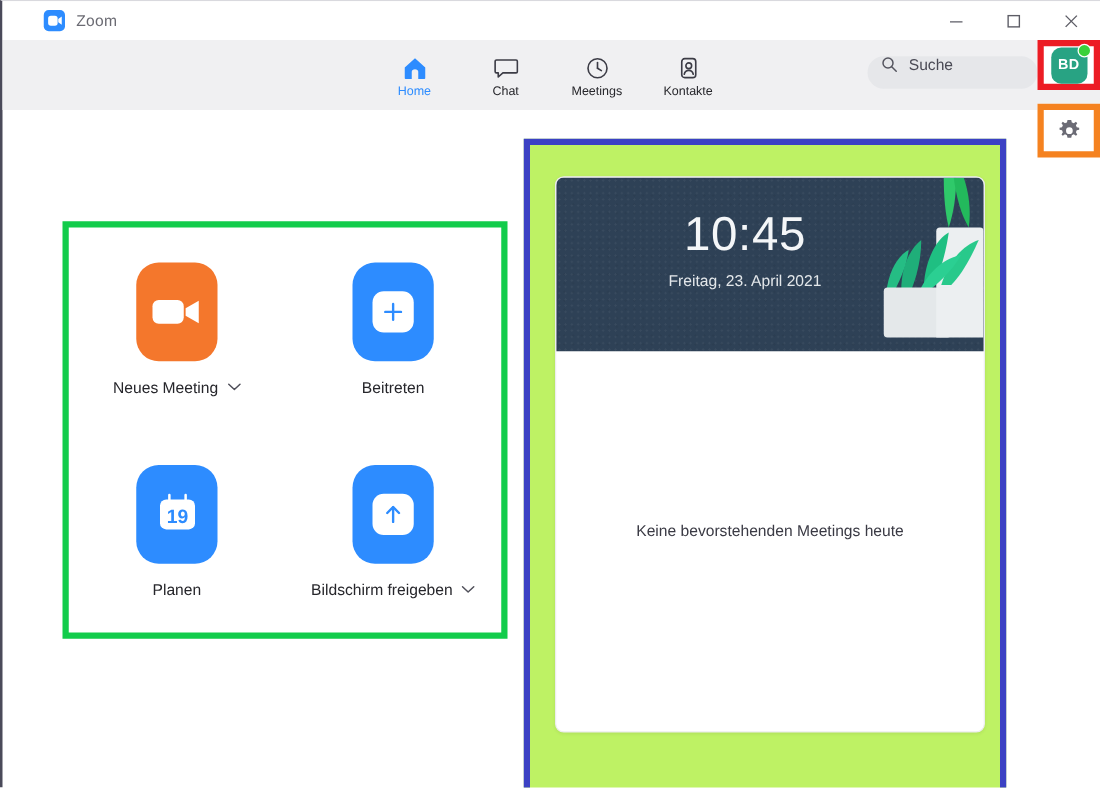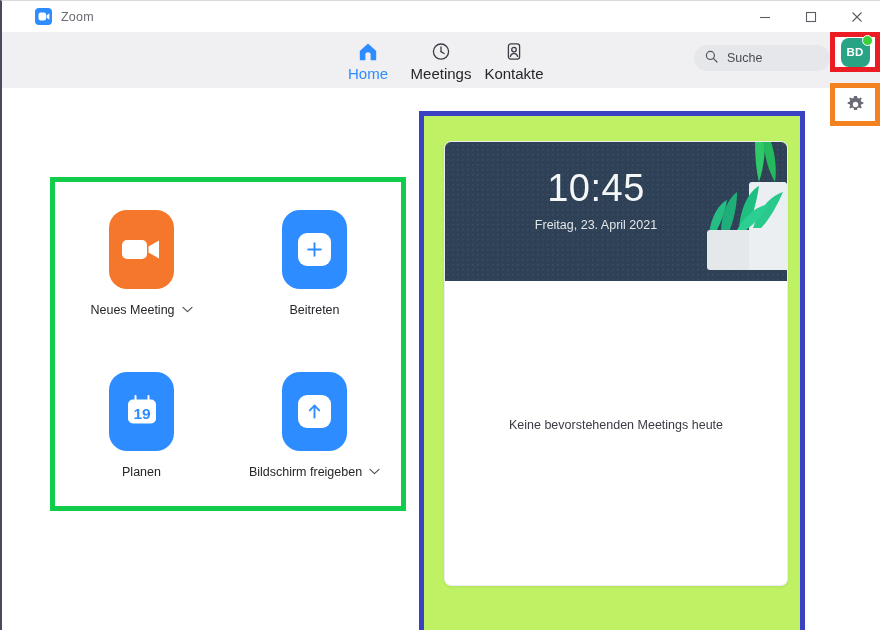--- a/index.html
+++ b/index.html
@@ -47,31 +47,31 @@
     width: 878px; height: 56px;
     background: #f0f0f2;
     display: flex; align-items: center; justify-content: center;
   }
   .tabs { display: flex; gap: 0px; }
   .tab {
     width: 73px;
     display: flex; flex-direction: column; align-items: center;
     gap: 4px;
     color: #26262b;
-    font-size: 15px;
+    font-size: 10px;
   }
   .tab.active { color: #2d8cff; }
   .tab .tab-ico { height: 22px; display: flex; align-items: flex-end; }
   .tab .tab-ico svg { display: block; }
 
   .search {
     position: absolute; left: 692px; top: 44px;
     width: 136px; height: 26px;
     background: #e6e7ea; border-radius: 13px;
-    display: flex; align-items: center; padding-left: 11px; gap: 9px;
+    display: flex; padding-left: 11px; gap: 9px;
   }
   .search-label { font-size: 12.5px; color: #4a4a55; }
 
   
   .avatar-hl {
     position: absolute; left: 828px; top: 31px;
     width: 50px; height: 40px;
     border: 5px solid #ec1c24;
     background: #ffffff;
     display: flex; align-items: center; justify-content: center;
@@ -224,20 +224,28 @@
 
       <div class="tab active">
         <span class="tab-ico">
           <svg width="20" height="19" viewBox="0 0 20 19">
             <path d="M10 1.6 L18.2 9.0 L18.2 17.4 C18.2 17.9 17.8 18.2 17.4 18.2 L12.6 18.2 L12.6 12.4 C12.6 11.2 11.5 10.3 10 10.3 C8.5 10.3 7.4 11.2 7.4 12.4 L7.4 18.2 L2.6 18.2 C2.2 18.2 1.8 17.9 1.8 17.4 L1.8 9.0 Z" fill="#2d8cff"></path>
           </svg>
         </span>
         <span>Home</span>
       </div>
 
+      <div class="tab">
+        <span class="tab-ico">
+          <svg width="20" height="19" viewBox="0 0 20 19">
+            <path d="M2.2 3.0 h15.6 a1.1 1.1 0 0 1 1.1 1.1 v8.1 a1.1 1.1 0 0 1 -1.1 1.1 H7.3 L3.6 16.6 V13.3 H2.2 a1.1 1.1 0 0 1 -1.1 -1.1 V4.1 A1.1 1.1 0 0 1 2.2 3.0 z" fill="none" stroke="#3c3c46" stroke-width="1.3" stroke-linejoin="round"></path>
+          </svg>
+        </span>
+        <span>Chat</span>
+      </div>
 
       <div class="tab">
         <span class="tab-ico">
           <svg width="20" height="19" viewBox="0 0 20 19">
             <circle cx="10" cy="9.6" r="7.6" fill="none" stroke="#3c3c46" stroke-width="1.3"></circle>
             <line x1="10" y1="5.0" x2="10" y2="9.6" stroke="#3c3c46" stroke-width="1.3" stroke-linecap="round"></line>
             <line x1="10" y1="9.6" x2="13.1" y2="11.5" stroke="#3c3c46" stroke-width="1.3" stroke-linecap="round"></line>
           </svg>
         </span>
         <span>Meetings</span>

